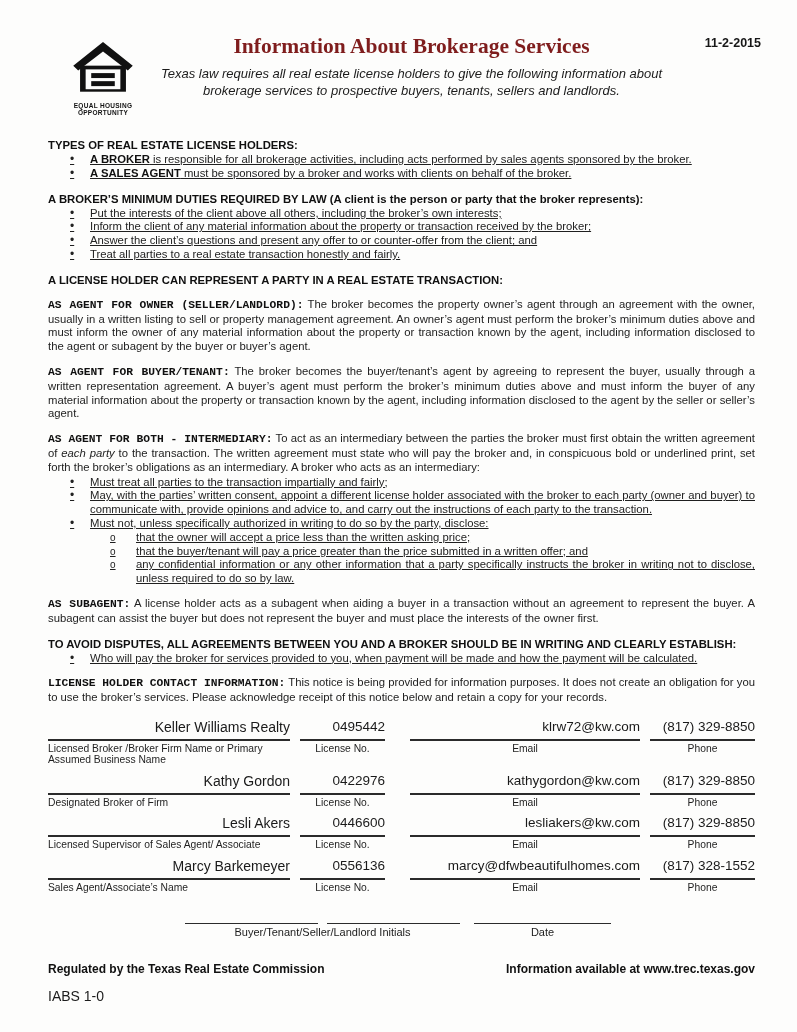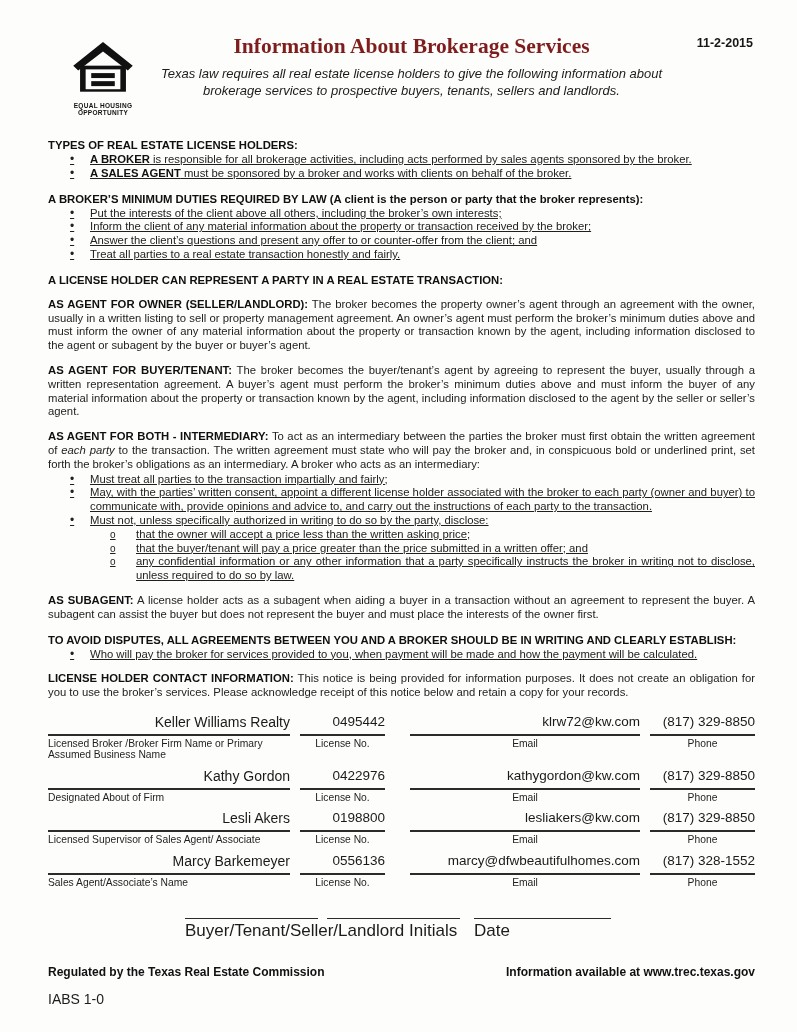--- a/index.html
+++ b/index.html
@@ -9,40 +9,40 @@
     margin:0 auto;
     background:#fdfdfc;
     color:#1f1f1f;
     font-family:"Liberation Sans", sans-serif;
     overflow:hidden;
     box-sizing:border-box;
     padding:30px 42px 0 48px;
   }
   
   .rev-date {
-    position:absolute; top:36px; right:44px;
+    position:absolute; top:36px; right:36px;
     font-size:12.5px; font-weight:600; color:#171717;
   }
   .header { position:relative; height:96px; margin-bottom:8px; }
   .logo-wrap { position:absolute; left:12px; top:8px; width:86px; text-align:center; }
   .logo-caption { font-size:6.5px; font-weight:bold; line-height:7px; letter-spacing:0.3px; color:#111; }
   .title-wrap { text-align:center; padding:0 90px 0 110px; }
   .doc-title {
     font-family:"Liberation Serif", serif;
     font-size:21.5px; font-weight:bold; color:#7f1d1d;
     margin:4px 0 6px 0;
   }
   .doc-subtitle {
     font-style:italic; font-size:13px; line-height:17px; color:#1c1c1c; font-weight:500;
   }
   
   .section { margin-bottom:11px; }
   .sec-heading { font-size:11.3px; font-weight:bold; color:#101010; line-height:14px; }
   .para { font-size:11.3px; line-height:13.8px; text-align:justify; color:#222; }
-  .para .lead { font-weight:bold; color:#101010; }
+  .para .lead { font-weight:bold; color:#101010;font-family:Liberation Mono, monospace; }
   .para .ital { font-style:italic; }
   .bullets { margin:1px 0 0 0;text-decoration:underline; }
   .b-item { display:flex; font-size:11.3px; line-height:13.8px; color:#222; }
   .b-item::before { content:"\2022"; width:20px; padding-left:22px; flex:0 0 auto; font-size:12px; }
   .b-item .b-text { flex:1; text-align:justify; }
   .b-item .lead { font-weight:bold; color:#101010; }
   .sub-bullets { margin:0; }
   .sb-item { display:flex; font-size:11.3px; line-height:13.8px; color:#222; }
   .sb-item::before { content:"o"; width:26px; padding-left:62px; flex:0 0 auto; font-size:10px; }
   .sb-item .b-text { flex:1; text-align:justify; }
@@ -63,21 +63,21 @@
   .ct-name .ct-label { text-align:left; }
   .ct-license .ct-label, .ct-email .ct-label, .ct-phone .ct-label { text-align:center; }
   
   .sig-area { display:flex; margin:16px 0 0 137px; }
   .sig-initials { width:275px; margin-right:14px; }
   .sig-lines { display:flex; }
   .sig-line { border-bottom:1.5px solid #2b2b2b; height:14px; }
   .sig-lines .sig-line { flex:1; }
   .sig-lines .sig-line + .sig-line { margin-left:9px; }
   .sig-date { width:137px; }
-  .sig-label { font-size:17px; color:#1c1c1c; padding-top:2px; }
+  .sig-label { font-size:11px; color:#1c1c1c; text-align:center; padding-top:2px; }
   
   .footer-row { display:flex; justify-content:space-between; margin-top:24px; }
   .footer-left, .footer-right { font-size:12px; font-weight:bold; color:#111; }
   .form-code { font-size:14px; color:#1c1c1c; margin-top:12px; }
 </style>
 </head>
 <body>
 
 <div class="page">
 
@@ -208,21 +208,21 @@
       </div>
       <div class="ct-col ct-phone">
         <div class="ct-value">(817) 329-8850</div>
         <div class="ct-label">Phone</div>
       </div>
     </div>
 
     <div class="ct-row">
       <div class="ct-col ct-name">
         <div class="ct-value">Kathy Gordon</div>
-        <div class="ct-label">Designated About of Firm</div>
+        <div class="ct-label">Designated Broker of Firm</div>
       </div>
       <div class="ct-col ct-license">
         <div class="ct-value">0422976</div>
         <div class="ct-label">License No.</div>
       </div>
       <div class="ct-col ct-email">
         <div class="ct-value">kathygordon@kw.com</div>
         <div class="ct-label">Email</div>
       </div>
       <div class="ct-col ct-phone">
@@ -230,21 +230,21 @@
         <div class="ct-label">Phone</div>
       </div>
     </div>
 
     <div class="ct-row">
       <div class="ct-col ct-name">
         <div class="ct-value">Lesli Akers</div>
         <div class="ct-label">Licensed Supervisor of Sales Agent/ Associate</div>
       </div>
       <div class="ct-col ct-license">
-        <div class="ct-value">0198800</div>
+        <div class="ct-value">0446600</div>
         <div class="ct-label">License No.</div>
       </div>
       <div class="ct-col ct-email">
         <div class="ct-value">lesliakers@kw.com</div>
         <div class="ct-label">Email</div>
       </div>
       <div class="ct-col ct-phone">
         <div class="ct-value">(817) 329-8850</div>
         <div class="ct-label">Phone</div>
       </div>

